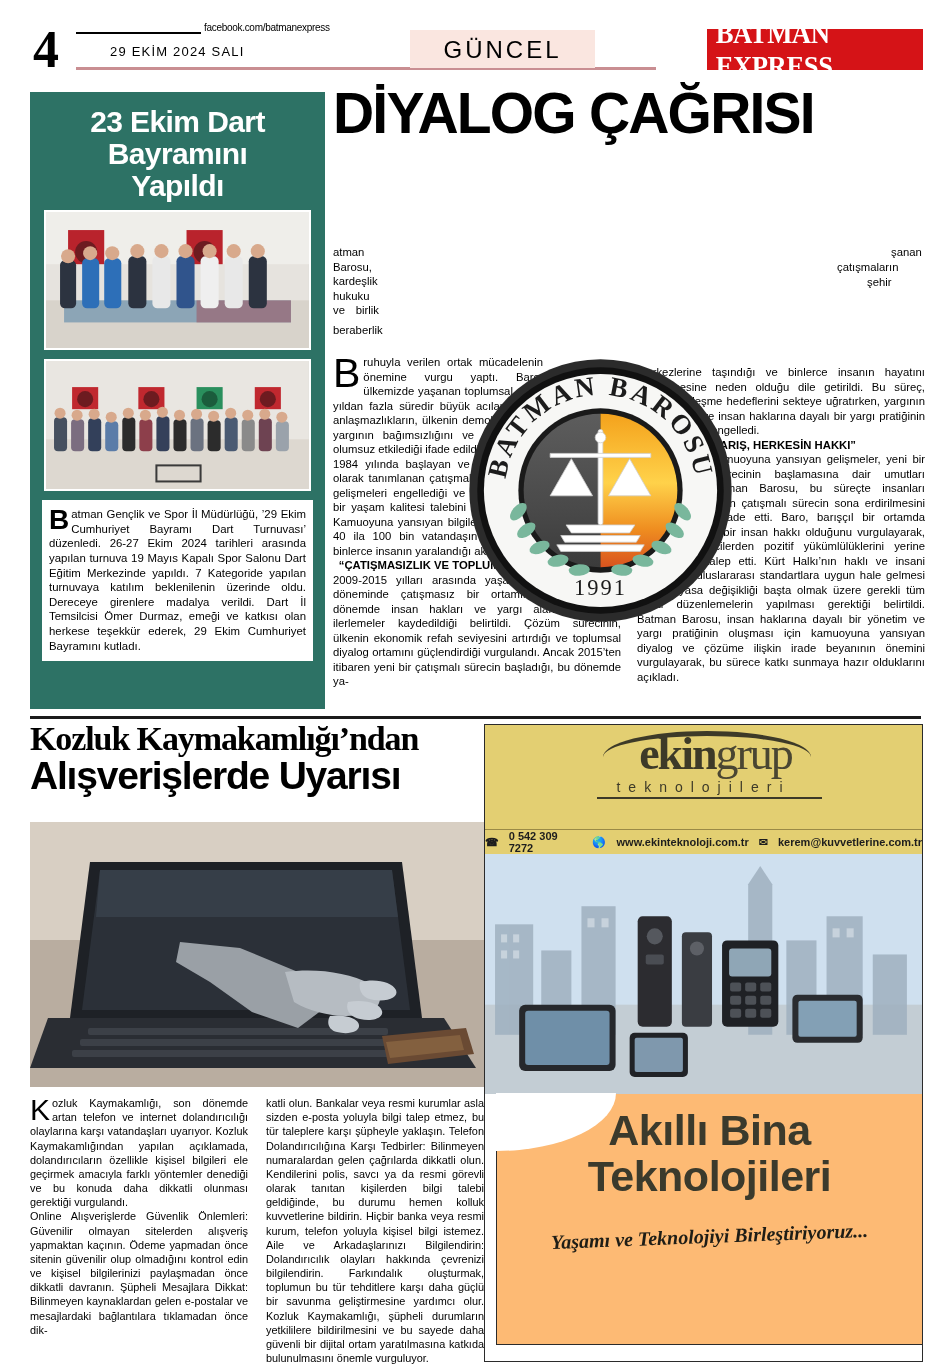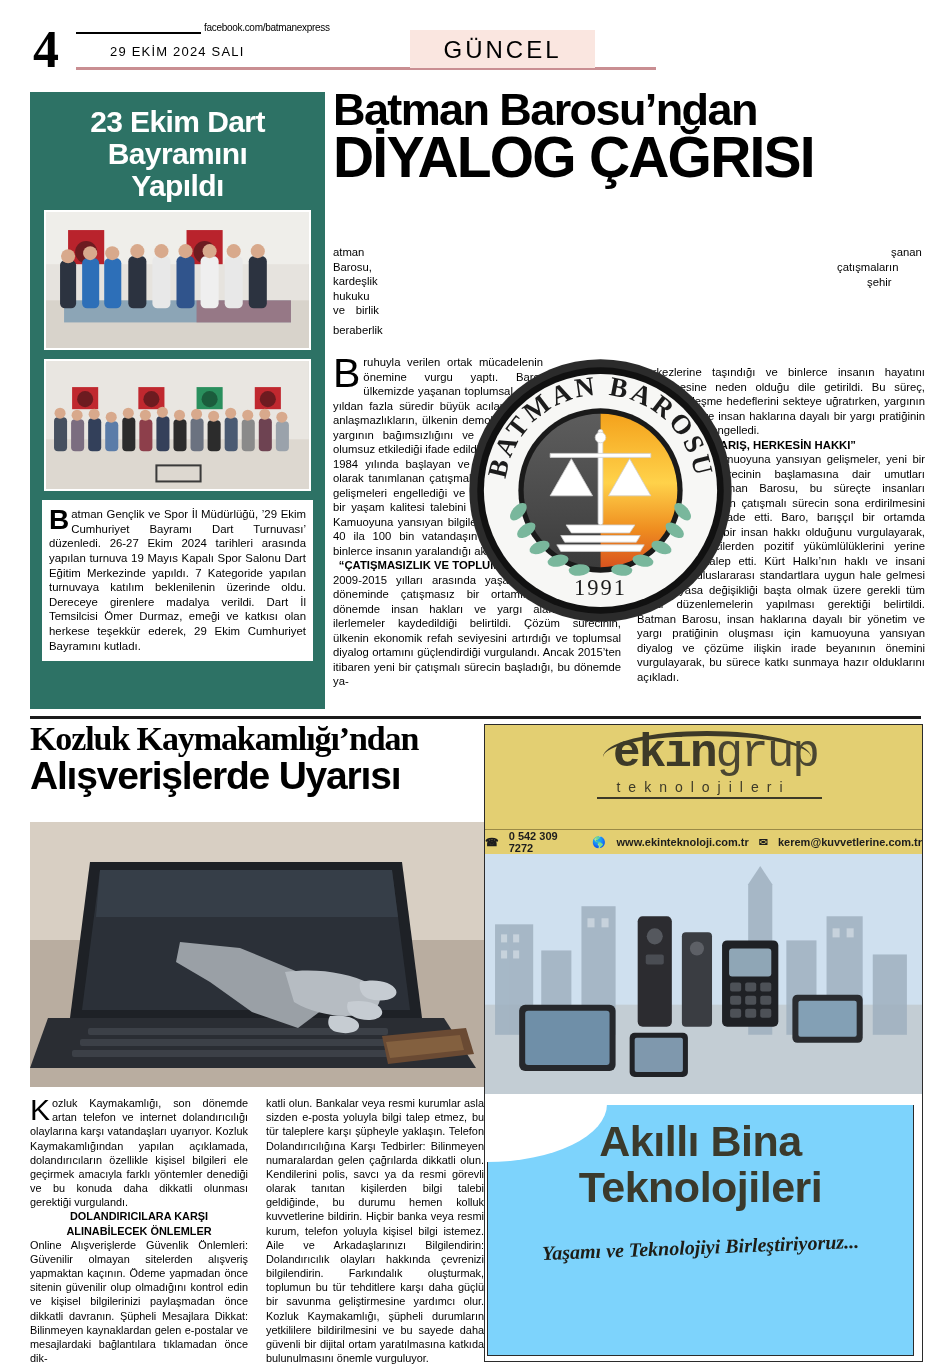--- a/index.html
+++ b/index.html
@@ -60,49 +60,52 @@
   .blcolL{left:0;}
   .blcolR{left:236px;}
   .blcol p{margin:0;}
   .dropcap-k{float:left;font-size:30px;line-height:24px;font-weight:400;padding:2px 2px 0 0;font-family:"Liberation Sans",sans-serif;}
   .bl-sub{display:block;text-align:center;font-weight:700;font-size:10.9px;}
 
   
   .ad{position:absolute;left:484px;top:724px;width:437px;height:636px;border:1px solid #2b2b2b;overflow:hidden;background:#ffffff;}
   .ad-top{position:relative;height:104px;background:#e3cf72;}
   .ad-logo{position:absolute;left:0;top:6px;width:437px;text-align:center;}
-  .ad-ekin{font-family:Liberation Mono, monospace;font-size:46px;font-weight:700;color:#3d3a28;letter-spacing:-2px;line-height:1;padding-left:24px;}
+  .ad-ekin{font-family:Liberation Serif, serif;font-size:46px;font-weight:700;color:#3d3a28;letter-spacing:-2px;line-height:1;padding-left:24px;}
   .ad-ekin .thin{font-weight:400;color:#4a4632;}
   .ad-tek{font-size:14px;letter-spacing:8px;color:#3d3a28;margin-top:2px;font-family:"Liberation Sans",sans-serif;}
   .ad-swoosh{position:absolute;left:118px;top:6px;width:208px;height:34px;border-top:5px solid #3d3a28;border-radius:50%/26px 26px 0 0;}
   .ad-underline{position:absolute;left:112px;top:72px;width:225px;height:1.5px;background:#3d3a28;}
   .ad-contact{height:24px;background:#e3cf72;border-top:1.5px solid #9a8a46;display:flex;align-items:center;justify-content:center;gap:10px;font-size:11px;font-weight:700;color:#1d1d1d;font-family:"Liberation Sans",sans-serif;}
   .ad-mid{position:relative;height:240px;overflow:hidden;background:linear-gradient(#bcd4e8,#dce8f2 55%,#cfd9dd);}
   .ad-bot{position:relative;height:264px;background:#fff;}
-  .ad-plate{position:absolute;left:2px;top:0;width:425px;height:250px;background:#7dd3fc;border:1px solid #2b2b2b;border-top:none;margin-top:11px;}
+  .ad-plate{position:absolute;left:11px;top:0;width:425px;height:250px;background:#fdba74;border:1px solid #2b2b2b;border-top:none;}
   .ad-plate:before{content:"";position:absolute;left:-1px;top:-1px;width:120px;height:58px;background:#fff;border-bottom-right-radius:120px 58px;}
   .ad-big{position:relative;padding-top:14px;text-align:center;color:#3b3a2c;font-size:43px;font-weight:700;line-height:1.06;letter-spacing:-0.5px;font-family:"Liberation Sans",sans-serif;}
   .ad-slogan{position:relative;margin-top:26px;text-align:center;color:#1e1d16;font-size:20px;font-style:italic;font-family:"Liberation Serif",serif;transform:rotate(-2.2deg);font-weight:700;}
 
   
   .pfill{position:absolute;inset:0;}
 </style>
 </head>
 <body>
 
 <div class="page">
 
   <div class="masthead">
     <div class="folio-num">4</div>
     <div class="fb-rule"></div>
     <div class="fb-url">facebook.com/batmanexpress</div>
     <div class="mast-date">29 EKİM 2024 SALI</div>
     <div class="mast-rule"></div>
     <div class="guncel-box"></div>
     <div class="guncel-txt">GÜNCEL</div>
+    <div class="brand">
+      <span>BATMAN EXPRESS</span>
+    </div>
   </div>
 
   <div class="green-col">
     <div class="green-head">
       <div>23 Ekim Dart</div>
       <div>Bayramını</div>
       <div>Yapıldı</div>
     </div>
 
     <div class="photo ph1">
@@ -186,21 +189,20 @@
         <rect x="110" y="104" width="44" height="16" fill="none" stroke="#3a3a3a" stroke-width="2"></rect>
       </svg>
     </div>
 
     <div class="greenbody">
       <p><span class="dropcap-g">B</span><span>atman Gençlik ve Spor İl Müdürlüğü, ’29 Ekim Cumhuriyet Bayramı Dart Turnuvası’ düzenledi. 26-27 Ekim 2024 tarihleri arasında yapılan turnuva 19 Mayıs Kapalı Spor Salonu Dart Eğitim Merkezinde yapıldı. 7 Kategoride yapılan turnuvaya katılım beklenilenin üzerinde oldu. Dereceye girenlere madalya verildi. Dart İl Temsilcisi Ömer Durmaz, emeği ve katkısı olan herkese teşekkür ederek, 29 Ekim Cumhuriyet Bayramını kutladı.</span></p>
     </div>
   </div>
 
   <div class="main-head">
-    <div class="hl1">Batman Barosu’ndan</div>
     <div class="hl2">DİYALOG ÇAĞRISI</div>
   </div>
 
   <svg class="logo" viewBox="0 0 200 200">
     <defs>
       <linearGradient id="gGold" x1="0" y1="0" x2="0" y2="1">
         <stop offset="0%" stop-color="#f4a21c"></stop>
           <stop offset="45%" stop-color="#ffd24a"></stop>
         <stop offset="75%" stop-color="#ef8e20"></stop>
           <stop offset="100%" stop-color="#d9531f"></stop>
@@ -340,21 +342,20 @@
       </g>
 
       <path d="M352,214 L436,206 L444,232 L358,242 Z" fill="#6a4a33"></path>
       <path d="M356,220 L430,213 L434,228 L360,236 Z" fill="#83603f"></path>
     </svg>
   </div>
 
   <div class="blcols">
     <div class="blcol blcolL">
       <p><span class="dropcap-k">K</span><span>ozluk Kaymakamlığı, son dönemde artan telefon ve internet dolandırıcılığı olaylarına karşı vatandaşları uyarıyor. Kozluk Kaymakamlığından yapılan açıklamada, dolandırıcıların özellikle kişisel bilgileri ele geçirmek amacıyla farklı yöntemler denediği ve bu konuda daha dikkatli olunması gerektiği vurgulandı.</span></p>
-      <p class="bl-sub">DOLANDIRICILARA KARŞI ALINABİLECEK ÖNLEMLER</p>
       <p>Online Alışverişlerde Güvenlik Önlemleri: Güvenilir olmayan sitelerden alışveriş yapmaktan kaçının. Ödeme yapmadan önce sitenin güvenilir olup olmadığını kontrol edin ve kişisel bilgilerinizi paylaşmadan önce dikkatli davranın. Şüpheli Mesajlara Dikkat: Bilinmeyen kaynaklardan gelen e-postalar ve mesajlardaki bağlantılara tıklamadan önce dik-</p>
     </div>
     <div class="blcol blcolR">
       <p>katli olun. Bankalar veya resmi kurumlar asla sizden e-posta yoluyla bilgi talep etmez, bu tür taleplere karşı şüpheyle yaklaşın. Telefon Dolandırıcılığına Karşı Tedbirler: Bilinmeyen numaralardan gelen çağrılarda dikkatli olun. Kendilerini polis, savcı ya da resmi görevli olarak tanıtan kişilerden bilgi talebi geldiğinde, bu durumu hemen kolluk kuvvetlerine bildirin. Hiçbir banka veya resmi kurum, telefon yoluyla kişisel bilgi istemez. Aile ve Arkadaşlarınızı Bilgilendirin: Dolandırıcılık olayları hakkında çevrenizi bilgilendirin. Farkındalık oluşturmak, toplumun bu tür tehditlere karşı daha güçlü bir savunma geliştirmesine yardımcı olur. Kozluk Kaymakamlığı, şüpheli durumların yetkililere bildirilmesini ve bu sayede daha güvenli bir dijital ortam yaratılmasına katkıda bulunulmasını önemle vurguluyor.</p>
     </div>
   </div>
 
   <div class="ad">
 
     <div class="ad-top">

